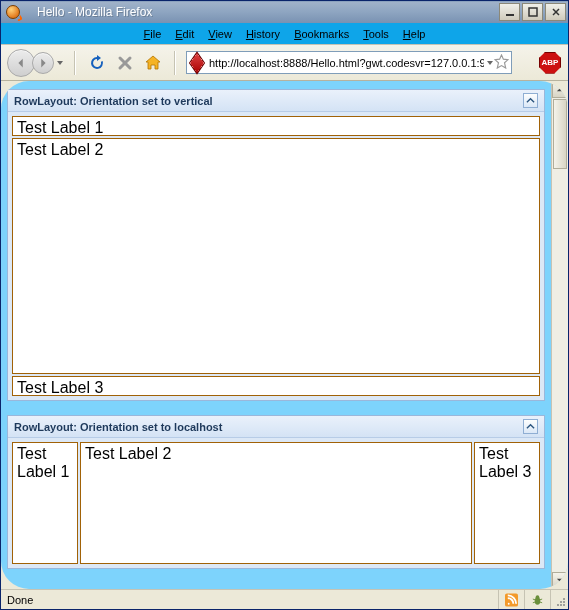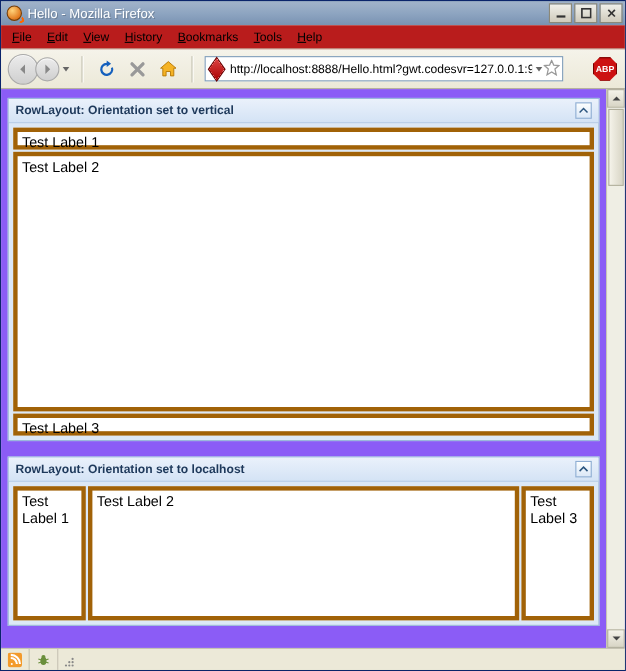--- a/index.html
+++ b/index.html
@@ -3,61 +3,61 @@
 <meta charset="utf-8">
 <style>
   * { box-sizing: border-box; margin: 0; padding: 0; }
   html, body { width: 569px; height: 610px; font-family: Tahoma, Arial, sans-serif; font-size: 11px; overflow: hidden; background: #ece9d8; color: #000; }
   .window { width: 569px; height: 610px; border: 1px solid #0a246a; display: flex; flex-direction: column; }
   
   .titlebar { height: 22px; background: linear-gradient(to bottom, #7f98b7 0%, #a0b2c9 6%, #8ea5c1 50%, #7992b2 100%); display: flex; align-items: center; padding: 0 2px 0 4px; color: #fff; font-size: 12px; }
   .titlebar .app-icon { width: 16px; height: 16px; margin-right: 4px; position: relative; }
   .titlebar .app-icon .globe { width:14px; height:14px; border-radius:50%; background: radial-gradient(circle at 35% 30%, #ffd27a, #e27a1e 70%); border:1px solid #7a3d00; position:absolute; top:1px; left:1px;}
   .titlebar .app-icon .tail { position:absolute; width:6px; height:6px; border:2px solid #ff6600; border-left-color:transparent; border-top-color:transparent; border-radius:50%; bottom:-1px; right:-1px; transform:rotate(-20deg);}
-  .titlebar .title { flex: 1; text-shadow: 1px 1px 0 rgba(0,0,0,0.2); }
+  .titlebar .title { flex: 1; text-shadow: 1px 1px 0 rgba(0,0,0,0.2); margin-left: 12px; }
   .winbtns { display: flex; gap: 2px; }
   .winbtn { width: 21px; height: 18px; background: linear-gradient(#f0f0ea,#cfcabb); border: 1px solid #8b8878; display:flex; align-items:center; justify-content:center; font-family: Arial; font-size:10px; font-weight:bold; color:#333; cursor:default;}
   .winbtn svg { width:10px; height:10px; }
   
-  .menubar { height: 22px; background: #b91c1c; border-bottom: 1px solid #c6c3b3; display: flex; align-items: center; padding: 0 4px; gap: 2px; }
+  .menubar { height: 22px; background: #0ea5e9; border-bottom: 1px solid #c6c3b3; display: flex; align-items: center; padding: 0 4px; gap: 2px; justify-content: center; }
   .menuitem { padding: 2px 6px; cursor: default; }
   
   .toolbar { height: 36px; background: linear-gradient(#f5f3ea,#ece9d8); border-bottom: 1px solid #b6b29e; display:flex; align-items:center; padding: 0 6px; gap:6px;}
   .navpair { display:flex; align-items:center; }
   .navbtn { width: 28px; height: 28px; border-radius: 50%; background: linear-gradient(#ececec,#cfcfcf); border:1px solid #a9a9a9; display:flex; align-items:center; justify-content:center; box-shadow: inset 0 1px 0 rgba(255,255,255,0.6);}
   .navbtn.small { width:22px; height:22px; margin-left:-3px;}
   .navbtn svg { width:14px; height:14px; fill:#888;}
   .chev { width:8px; margin-left:2px; display:flex; align-items:center;}
   .chev svg{width:8px;height:8px;fill:#666;}
   .tico { width:22px; height:22px; display:flex; align-items:center; justify-content:center; cursor:default;}
   .tico svg{width:18px;height:18px;}
   .urlbar { flex:1; height:23px; background:#fff; border:1px solid #7f9db9; display:flex; align-items:center; padding:0 2px; }
   .urlbar .favicon { width:16px; height:16px; margin-right:4px; position:relative;}
   .urlbar .favicon .cube{width:12px;height:12px;background:linear-gradient(135deg,#d44 0%,#a00 100%);transform:rotate(45deg) skew(10deg,10deg);position:absolute;top:2px;left:2px;box-shadow:0 0 0 1px #600;}
   .urlbar input { flex:1; border:none; outline:none; font-size:11px; background:transparent; color:#000;}
   .star-icon svg{width:15px;height:15px;}
   .abp { width:24px; height:24px; display:flex; align-items:center; justify-content:center; margin-left:20px;}
   .abp .oct{ width:22px; height:22px; background:#c11; clip-path: polygon(30% 0,70% 0,100% 30%,100% 70%,70% 100%,30% 100%,0 70%,0 30%); display:flex; align-items:center; justify-content:center; color:#fff; font-size:8px; font-weight:bold; border:1px solid #700;}
   .toolbar-sep { width:0; height:24px; border-left:1px solid #c6c3b3; border-right:1px solid #fff; margin:0 4px;}
   
-  .content-wrap { flex:1; background:#8b5cf6; position:relative; display:flex; overflow:hidden;}
+  .content-wrap { flex:1; background:#7dd3fc; position:relative; display:flex; overflow:hidden;border-radius:28px;}
   .content { flex:1; overflow:hidden; padding:8px 6px; }
   .vscroll { width:17px; background:#e9e6d8; border-left:1px solid #c6c3b3; display:flex; flex-direction:column;}
   .sbtn{height:17px;background:linear-gradient(#f5f3ea,#d8d5c5);border:1px solid #b0ad9a;display:flex;align-items:center;justify-content:center;}
   .sbtn svg{width:9px;height:9px;fill:#444;}
   .strack{flex:1;background:#efeee4; position:relative;}
   .sthumb{position:absolute; left:1px; right:1px; top:1px; height:70px; background:linear-gradient(to right,#f5f3ea,#d8d5c5); border:1px solid #b0ad9a;}
   
   .panel { border:1px solid #9ab7db; background:#dce8f6; margin-bottom:14px;}
   .panel-header { height:22px; background:linear-gradient(#eaf1fb,#d4e3f5); border-bottom:1px solid #b7cce7; display:flex; align-items:center; padding:0 6px; color:#1e395b; font-weight:bold; font-size:11px;}
   .panel-header .sp{flex:1;}
   .collapse-btn { width:15px; height:15px; border:1px solid #8faed3; background:linear-gradient(#fdfefe,#dbe8f7); display:flex; align-items:center; justify-content:center; cursor:default;}
   .collapse-btn svg{width:9px;height:9px;fill:#2b557f; stroke:#2b557f;}
   .panel-body { padding:4px;}
-  .cell { background:#fff; border:4px solid #a16207; padding:2px 4px; font-size:13px; color:#000;}
+  .cell { background:#fff; border:1px solid #a16207; padding:2px 4px; font-size:16px; color:#000;}
   
   .vbody { display:flex; flex-direction:column; height:288px;}
   .vbody .cell.row1{height:20px;}
   .vbody .cell.row2{flex:1; margin-top:2px;}
   .vbody .cell.row3{height:20px; margin-top:2px;}
   
   .hbody { display:flex; flex-direction:row; height:130px; }
   .hbody .cell.col1{width:66px;}
   .hbody .cell.col2{flex:1; margin-left:2px;}
   .hbody .cell.col3{width:66px; margin-left:2px;}
@@ -217,20 +217,21 @@
       </div>
       <div class="sbtn">
           <svg viewBox="0 0 10 10">
             <path d="M1 3 L9 3 L5 7 Z"></path>
           </svg>
         </div>
     </div>
   </div>
 
   <div class="statusbar">
+    <div class="cellp main">Done</div>
     <div class="cellp small">
       <svg viewBox="0 0 14 14">
           <rect width="14" height="14" rx="2" fill="#f39a2b"></rect>
           <path d="M3 11a1 1 0 1 0 2 0 1 1 0 0 0-2 0zM3 6a5 5 0 0 1 5 5h2A7 7 0 0 0 3 4zM3 3a8 8 0 0 1 8 8h2A10 10 0 0 0 3 1z" fill="#fff"></path>
         </svg>
     </div>
     <div class="cellp small">
       <svg viewBox="0 0 14 14">
           <ellipse cx="7" cy="8" rx="3" ry="4" fill="#6a8f3c"></ellipse>
           <circle cx="7" cy="4" r="2" fill="#6a8f3c"></circle>

